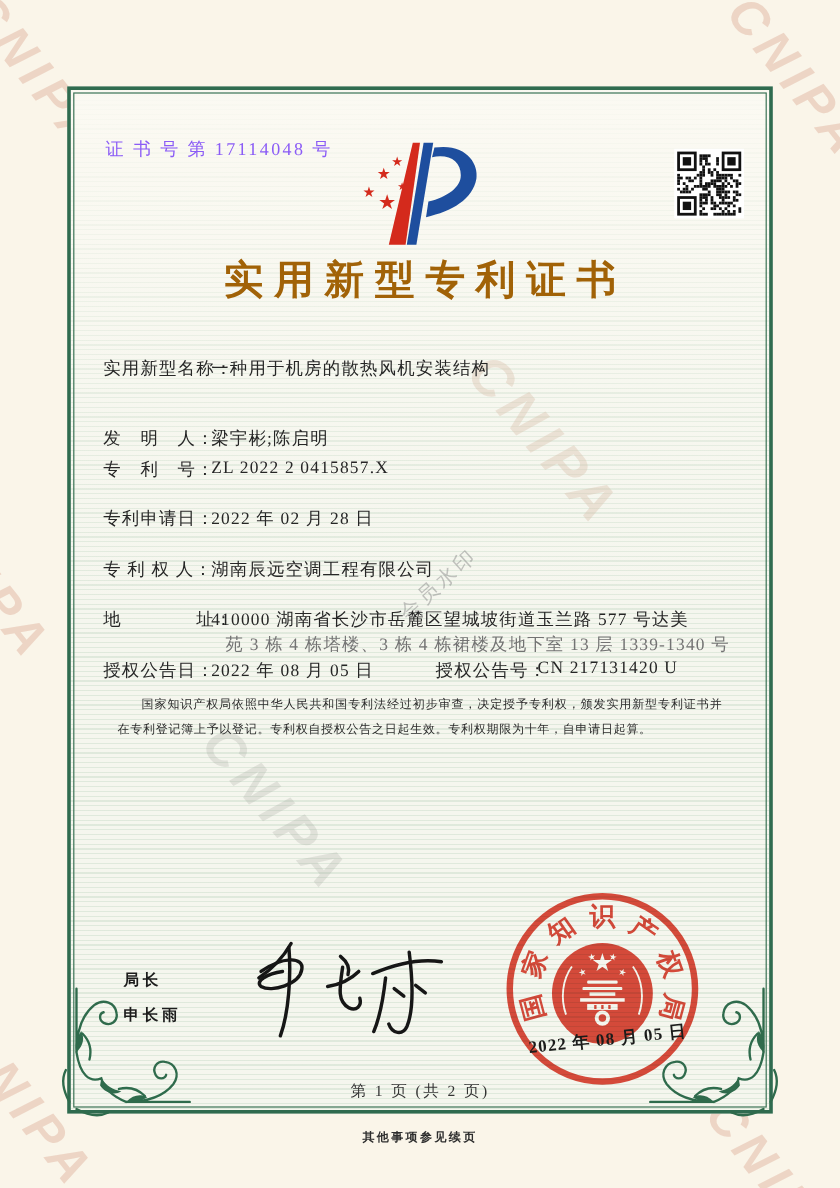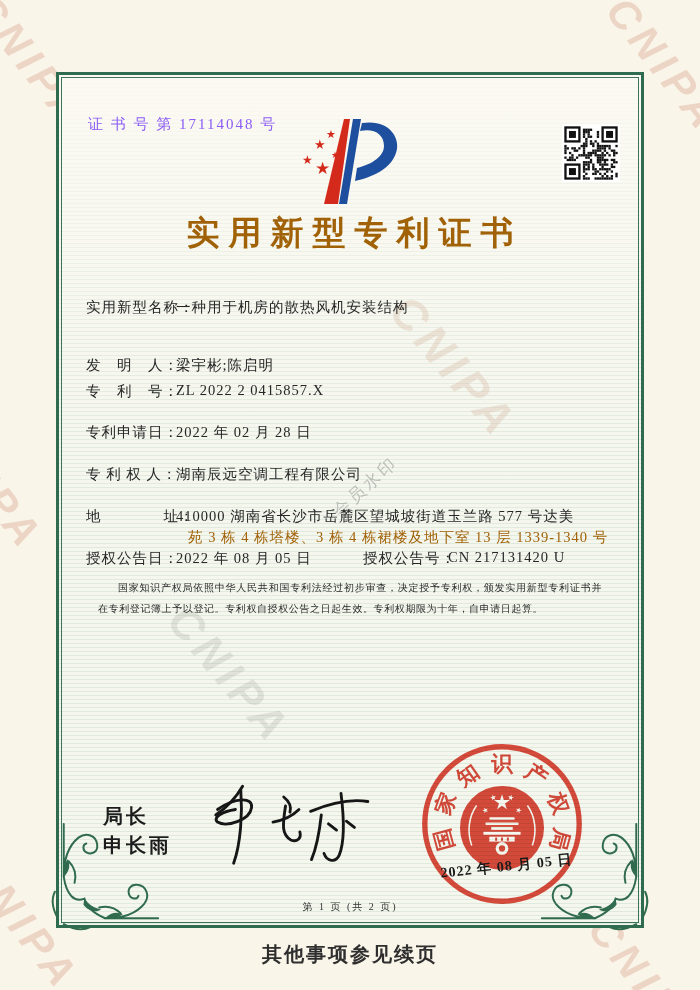--- a/index.html
+++ b/index.html
@@ -41,39 +41,39 @@
   .cert-no{position:absolute;left:88px;top:115px;font-size:15px;letter-spacing:2px;color:#8b5cf6;}
   .logo{position:absolute;left:298px;top:116px;width:104px;height:94px;}
   .qr{position:absolute;left:562px;top:124px;width:58px;height:58px;background:#fff;padding:0;}
   .title{
     position:absolute;left:56px;width:588px;top:211px;text-align:center;
     font-size:33px;font-weight:bold;letter-spacing:9px;text-indent:9px;color:#a16207;
   }
   
   .field{position:absolute;left:86px;font-size:14.5px;letter-spacing:1px;color:#262626;white-space:nowrap;}
   .field .fvalue{position:absolute;left:90px;white-space:nowrap;}
-  .fval2{position:absolute;left:188px;font-size:14.5px;letter-spacing:1px;color:#a16207;white-space:nowrap;}
+  .fval2{position:absolute;left:188px;font-size:14.5px;letter-spacing:1px;color:#737373;white-space:nowrap;}
   
   .paras{position:absolute;left:98px;top:577px;width:504px;}
   .paras p{
     margin:0;font-size:10px;line-height:21px;letter-spacing:0.6px;
     text-indent:2em;text-align:justify;color:#2b2b2b;
   }
   
   .signoff{position:absolute;left:103px;top:802px;
     font-family:"Liberation Sans","DejaVu Sans",sans-serif;
-    font-size:20px;font-weight:bold;color:#1c1c1c;letter-spacing:3px;line-height:29px;}
+    font-size:13px;font-weight:bold;color:#1c1c1c;letter-spacing:3px;line-height:29px;}
   .signature{position:absolute;left:205px;top:775px;width:170px;height:95px;}
   
   .seal{position:absolute;left:416px;top:738px;width:172px;height:172px;mix-blend-mode:multiply;}
   
   .page-num{position:absolute;left:56px;width:588px;top:900px;text-align:center;
-    font-size:10px;letter-spacing:2px;color:#333;}
+    font-size:13px;letter-spacing:2px;color:#333;}
   .footer-note{position:absolute;left:0;width:700px;top:941px;text-align:center;
-    font-size:20px;font-weight:600;letter-spacing:2px;color:#2e2e2e;}
+    font-size:10px;font-weight:600;letter-spacing:2px;color:#2e2e2e;}
 </style>
 </head>
 <body>
 
 <span class="wm wm-outer" style="left:0px;top:-16px;">CNIPA</span>
 <span class="wm wm-outer" style="left:634px;top:-12px;">CNIPA</span>
 <span class="wm wm-outer" style="left:-44px;top:406px;">CNIPA</span>
 <span class="wm wm-outer" style="left:-8px;top:846px;">CNIPA</span>
 <span class="wm wm-outer" style="left:616px;top:906px;">CNIPA</span>
 

